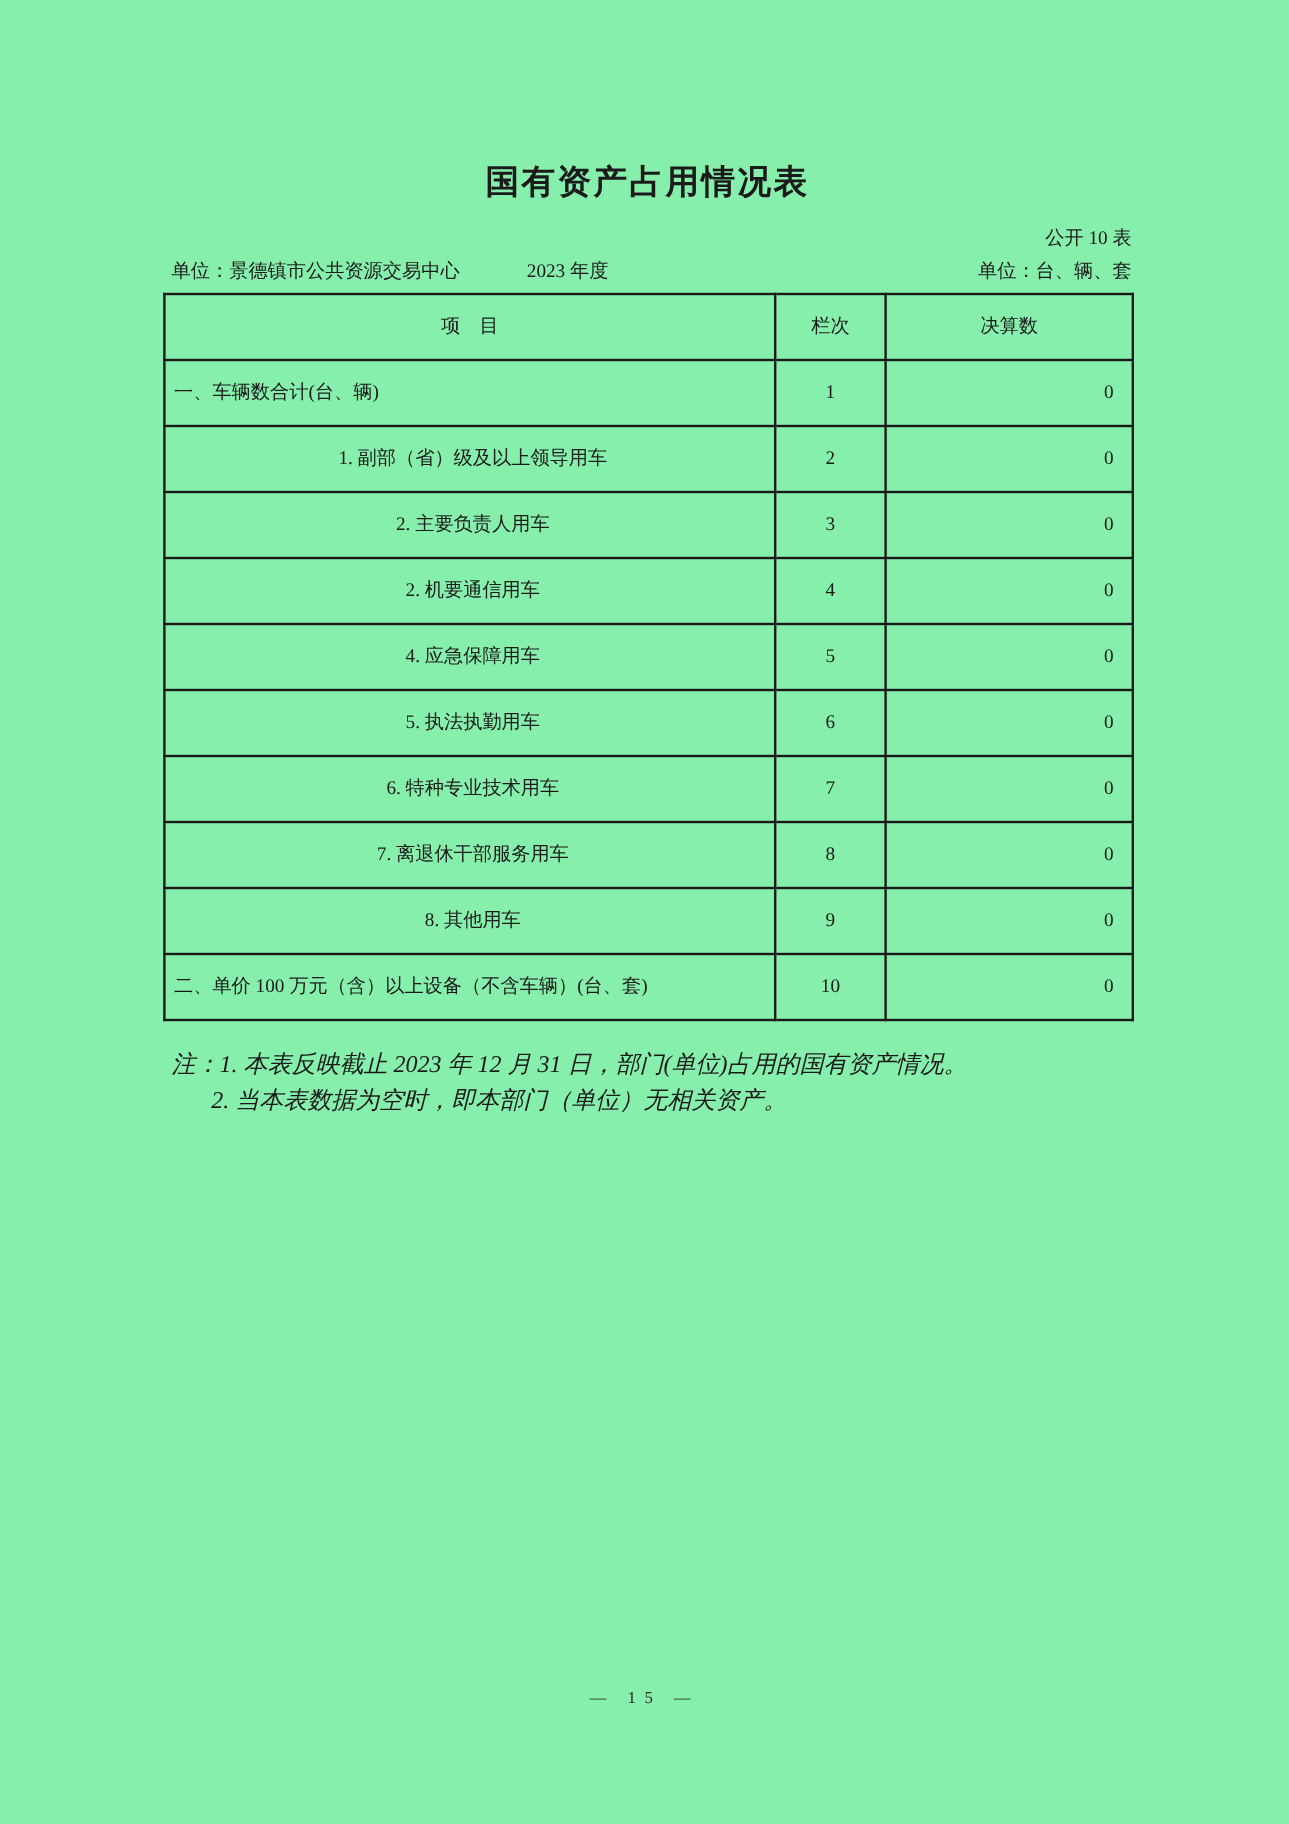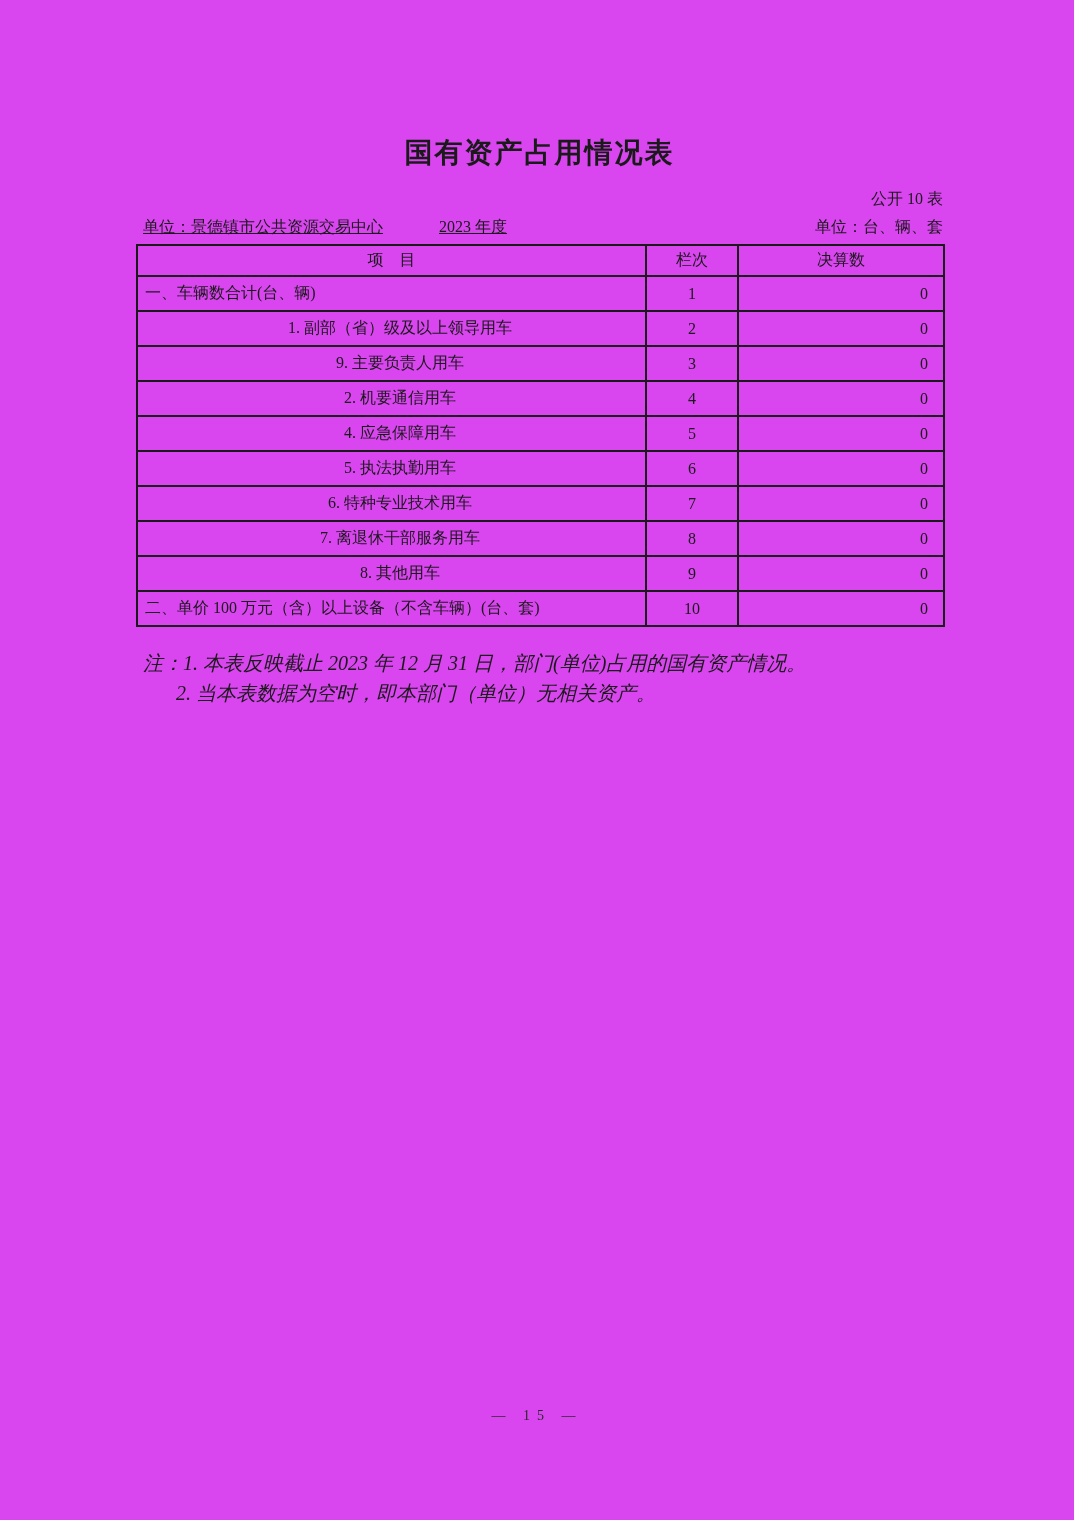--- a/index.html
+++ b/index.html
@@ -5,21 +5,21 @@
   * { margin: 0; padding: 0; box-sizing: border-box; }
   html, body { background: #ffffff; }
   body {
     font-family: "Liberation Serif", "DejaVu Serif", serif;
     color: #1a1a1a;
   }
   .page {
     position: relative;
     width: 1074px;
     height: 1520px;
-    background: #d946ef;
+    background: #86efac;
     overflow: hidden;
   }
   .content {
     position: absolute;
     left: 136px;
     top: 0;
     width: 807px;
   }
   .doc-title {
     margin-top: 138px;
@@ -37,35 +37,35 @@
   }
   .meta-row {
     margin-top: 7px;
     display: flex;
     justify-content: space-between;
     align-items: baseline;
     font-size: 16px;
     line-height: 21px;
     padding-left: 7px;
   }
-  .meta-left { display: flex; align-items: baseline; text-decoration: underline; }
+  .meta-left { display: flex; align-items: baseline; }
   .fiscal-year { margin-left: 56px; }
   table.asset-table {
     margin-top: 7px;
     width: 100%;
     border-collapse: collapse;
     table-layout: fixed;
     border: 2px solid #1a1a1a;
   }
   .asset-table th, .asset-table td {
     border: 2px solid #1a1a1a;
     font-size: 16px;
     font-weight: normal;
     vertical-align: middle;
-    padding: 4px;
+    padding: 16px;
   }
   .asset-table thead th { height: 31px; text-align: center; }
   .asset-table tbody td { height: 35px; }
   .col-item   { width: 509px; }
   .col-index  { width: 92px; }
   .col-amount { width: 206px; }
   td.c-item { text-align: left; padding-left: 7px; }
   tr.lvl2 td.c-item { padding-left: 21px; text-align: center; }
   td.c-index { text-align: center; }
   td.c-amount { text-align: right; padding-right: 15px; }
@@ -124,21 +124,21 @@
           <td class="c-item">一、车辆数合计(台、辆)</td>
           <td class="c-index">1</td>
           <td class="c-amount">0</td>
         </tr>
         <tr class="lvl2">
           <td class="c-item">1. 副部（省）级及以上领导用车</td>
           <td class="c-index">2</td>
           <td class="c-amount">0</td>
         </tr>
         <tr class="lvl2">
-          <td class="c-item">9. 主要负责人用车</td>
+          <td class="c-item">2. 主要负责人用车</td>
           <td class="c-index">3</td>
           <td class="c-amount">0</td>
         </tr>
         <tr class="lvl2">
           <td class="c-item">2. 机要通信用车</td>
           <td class="c-index">4</td>
           <td class="c-amount">0</td>
         </tr>
         <tr class="lvl2">
           <td class="c-item">4. 应急保障用车</td>

